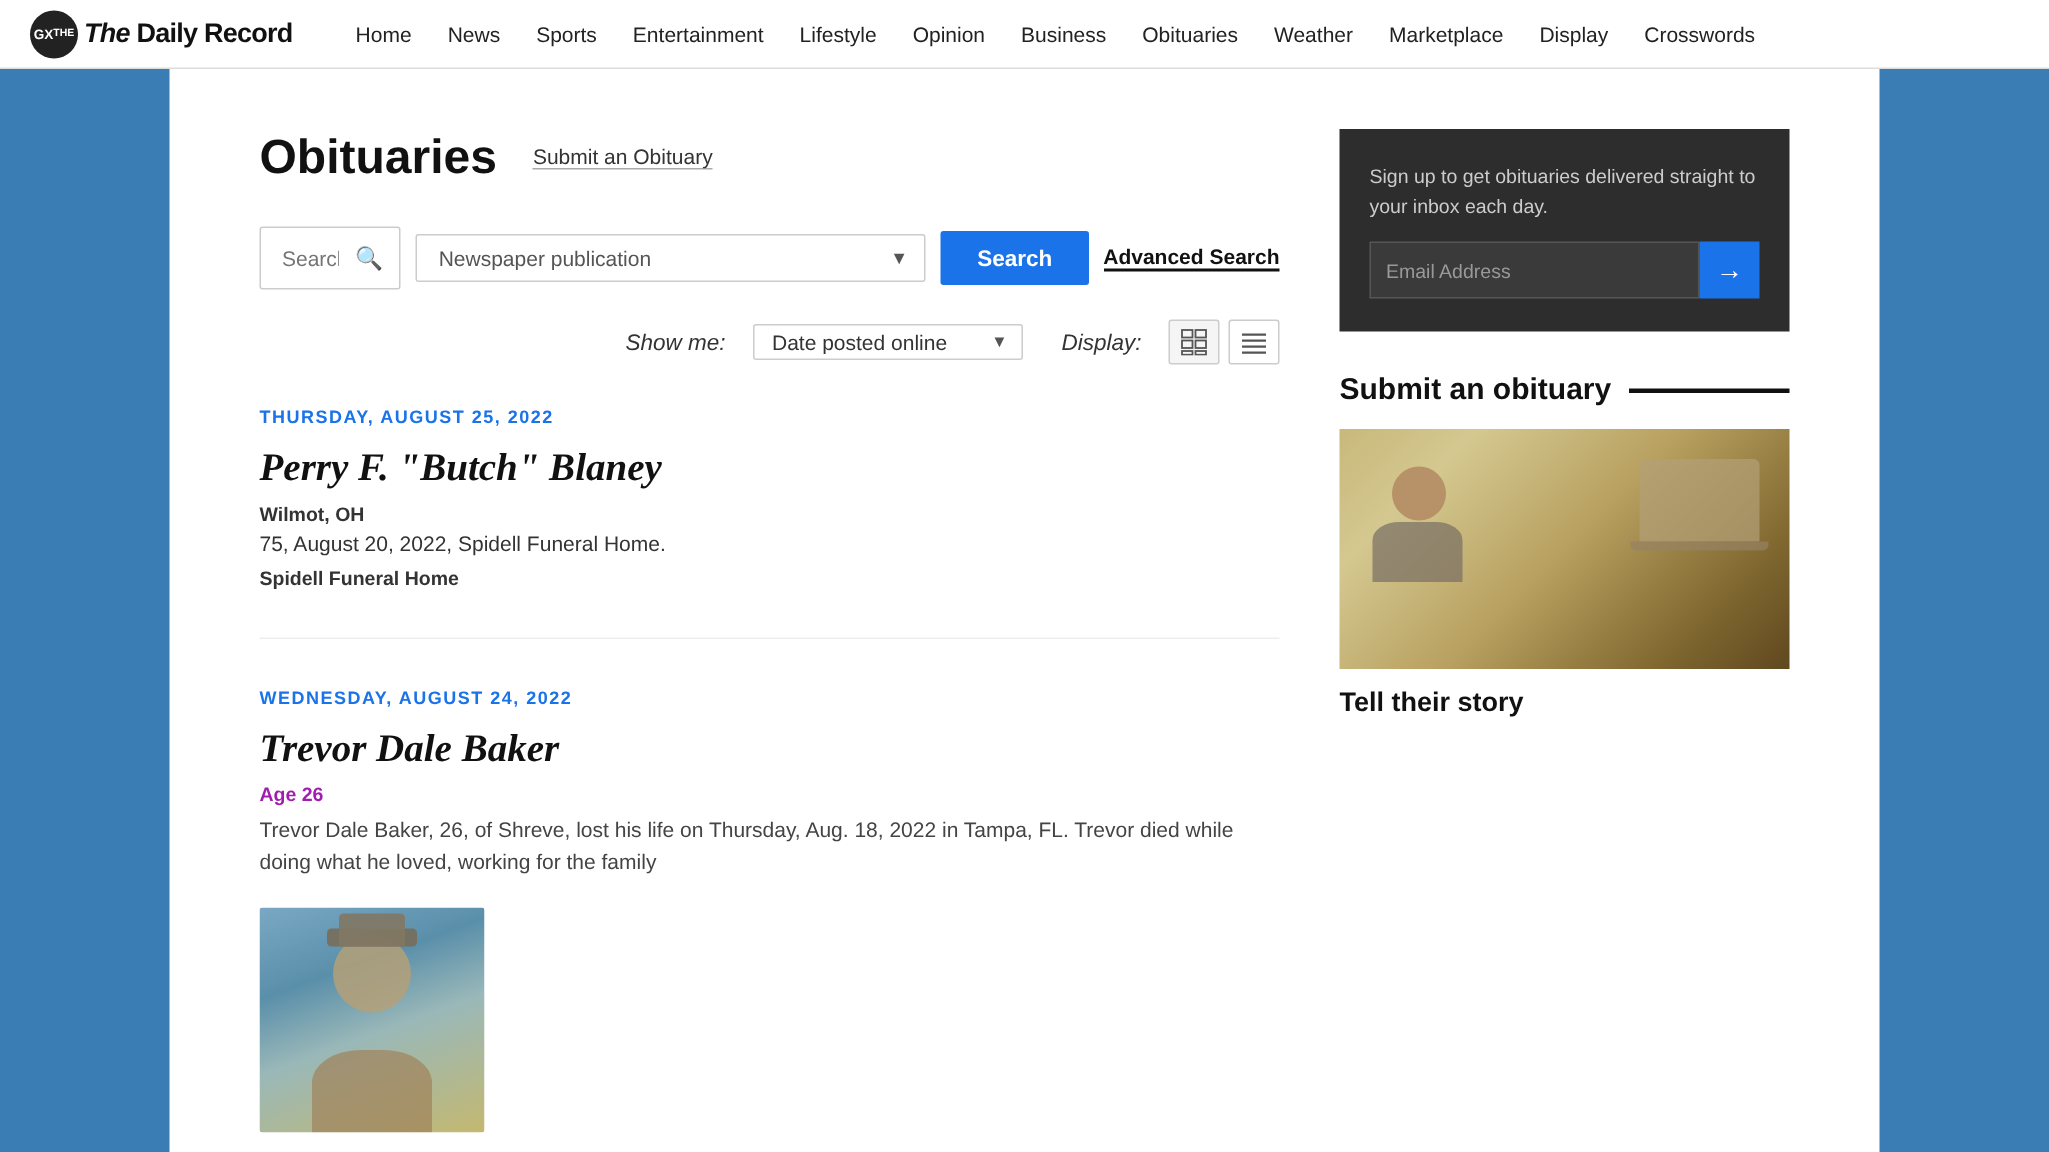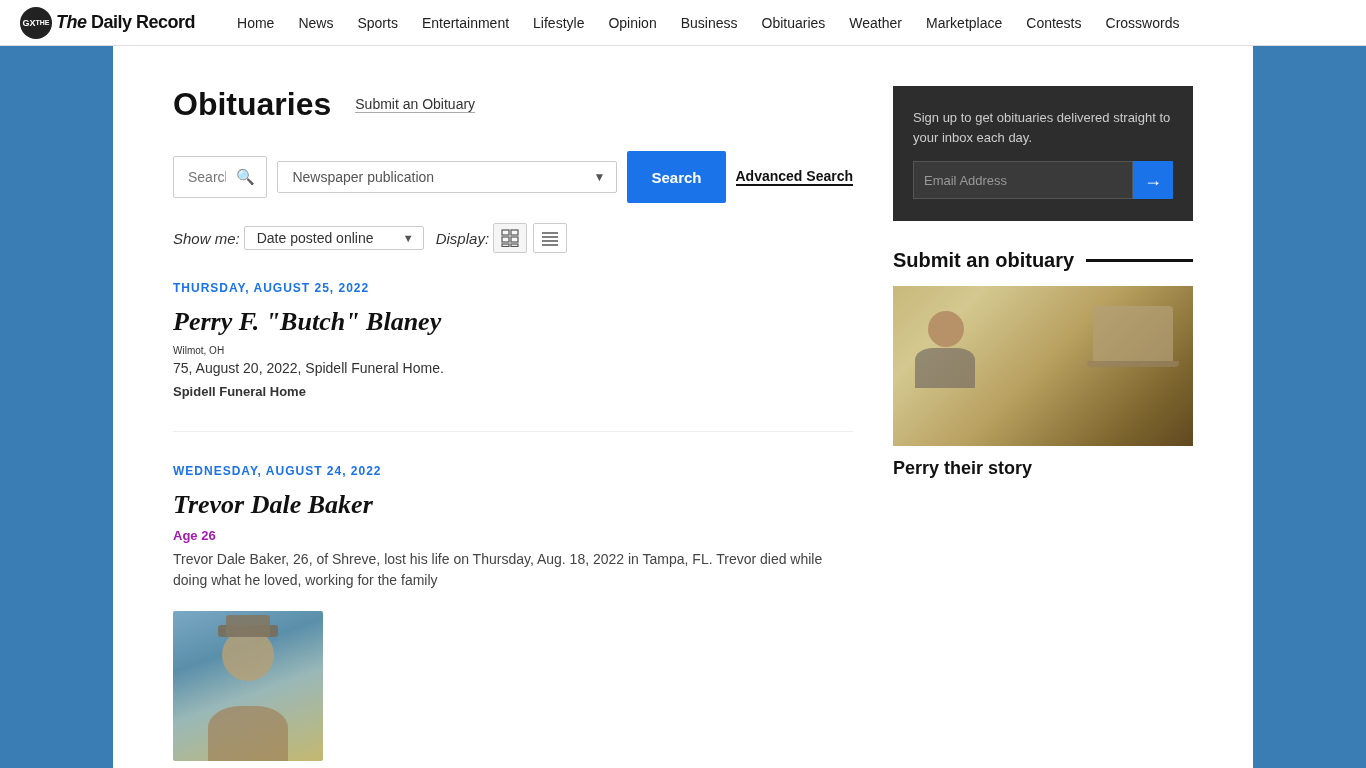--- a/index.html
+++ b/index.html
@@ -146,42 +146,43 @@
       right: 12px; top: 50%;
       transform: translateY(-50%);
       color: #555;
       pointer-events: none;
       font-size: 12px;
     }
     .search-btn {
       background: #1a73e8;
       color: #fff;
       border: none;
-      height: 52px;
+      height: 36px;
       padding: 0 24px;
       font-size: 15px;
       font-weight: bold;
       border-radius: 2px;
       cursor: pointer;
     }
     .advanced-search-link {
       font-size: 14px;
       color: #111;
       text-decoration: none;
       font-weight: bold;
       border-bottom: 2px solid #111;
       white-space: nowrap;
     }
 
     
     .filter-row {
       display: flex;
       align-items: center;
-      gap: 4px;
+      gap: 18px;
       margin-bottom: 28px;
+      justify-content: flex-end;
     }
     .show-me-label {
       font-style: italic;
       font-size: 15px;
       color: #333;
     }
     .show-me-select {
       position: relative;
     }
     .show-me-select select {
@@ -247,24 +248,24 @@
     }
     .obit-name {
       font-size: 26px;
       font-style: italic;
       font-weight: 600;
       color: #111;
       margin-bottom: 8px;
       font-family: Georgia, serif;
     }
     .obit-location {
-      font-size: 10px;
+      font-size: 13px;
       color: #333;
       margin-bottom: 4px;
-      font-weight: normal;
+      font-weight: bold;
     }
     .obit-info {
       font-size: 14px;
       color: #333;
       margin-bottom: 8px;
     }
     .obit-source {
       font-size: 13px;
       font-weight: bold;
       color: #333;
@@ -403,21 +404,21 @@
     <li>
         <a>Obituaries</a>
       </li>
     <li>
         <a>Weather</a>
       </li>
     <li>
         <a>Marketplace</a>
       </li>
     <li>
-        <a>Contests</a>
+        <a>Display</a>
       </li>
     <li>
         <a>Crosswords</a>
       </li>
   </ul>
 </nav>
 
 <div class="page-wrapper">
   <div class="content-card">
 
@@ -522,18 +523,18 @@
         </div>
 
         <div style="width:100%;height:160px;position:relative;overflow:hidden;background:linear-gradient(135deg,#c8b87a 0%,#d4c890 20%,#b8a060 50%,#806830 80%,#604820 100%);">
 
           <div style="position:absolute;top:20px;right:20px;width:80px;height:55px;background:rgba(180,160,120,0.7);border-radius:4px 4px 0 0;"></div>
           <div style="position:absolute;top:75px;right:14px;width:92px;height:6px;background:rgba(150,130,100,0.7);border-radius:0 0 4px 4px;"></div>
 
           <div style="position:absolute;top:25px;left:35px;width:36px;height:36px;background:rgba(180,140,100,0.9);border-radius:50%;"></div>
           <div style="position:absolute;top:62px;left:22px;width:60px;height:40px;background:rgba(120,110,100,0.7);border-radius:30% 30% 0 0;"></div>
         </div>
-        <div class="tell-story">Perry their story</div>
+        <div class="tell-story">Tell their story</div>
       </div>
 
     </div>
   </div>
 </div>
 
 </body></html>

